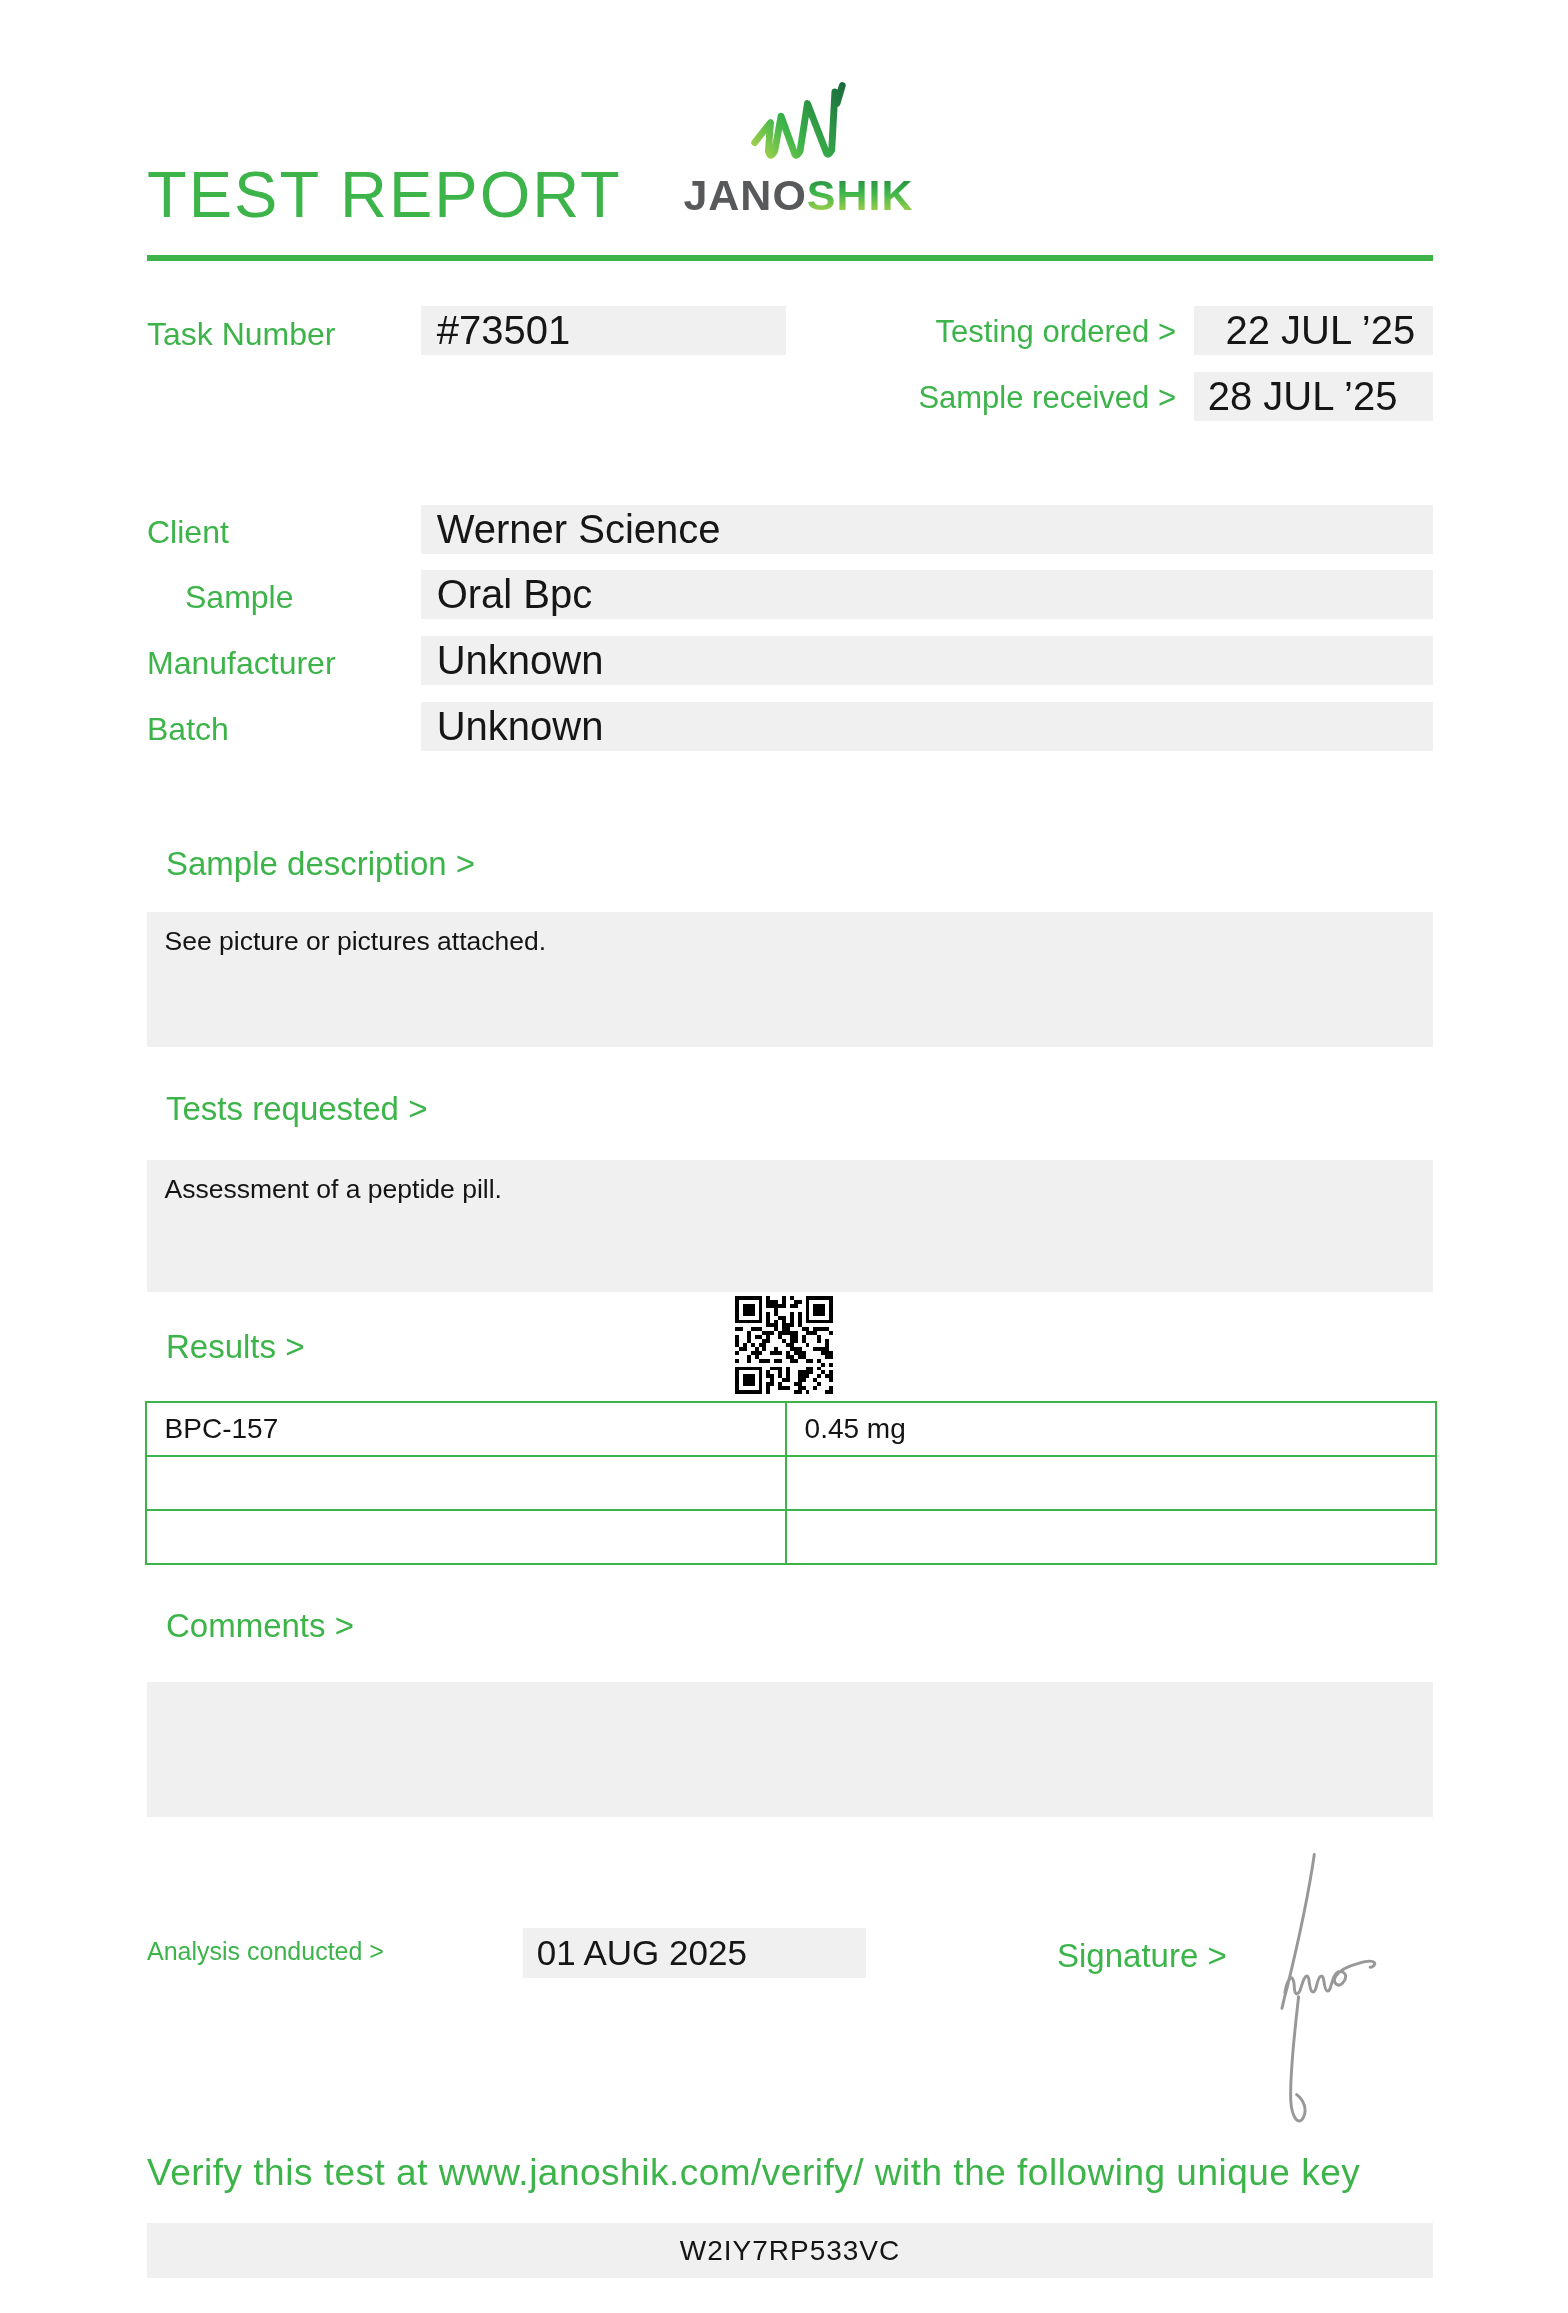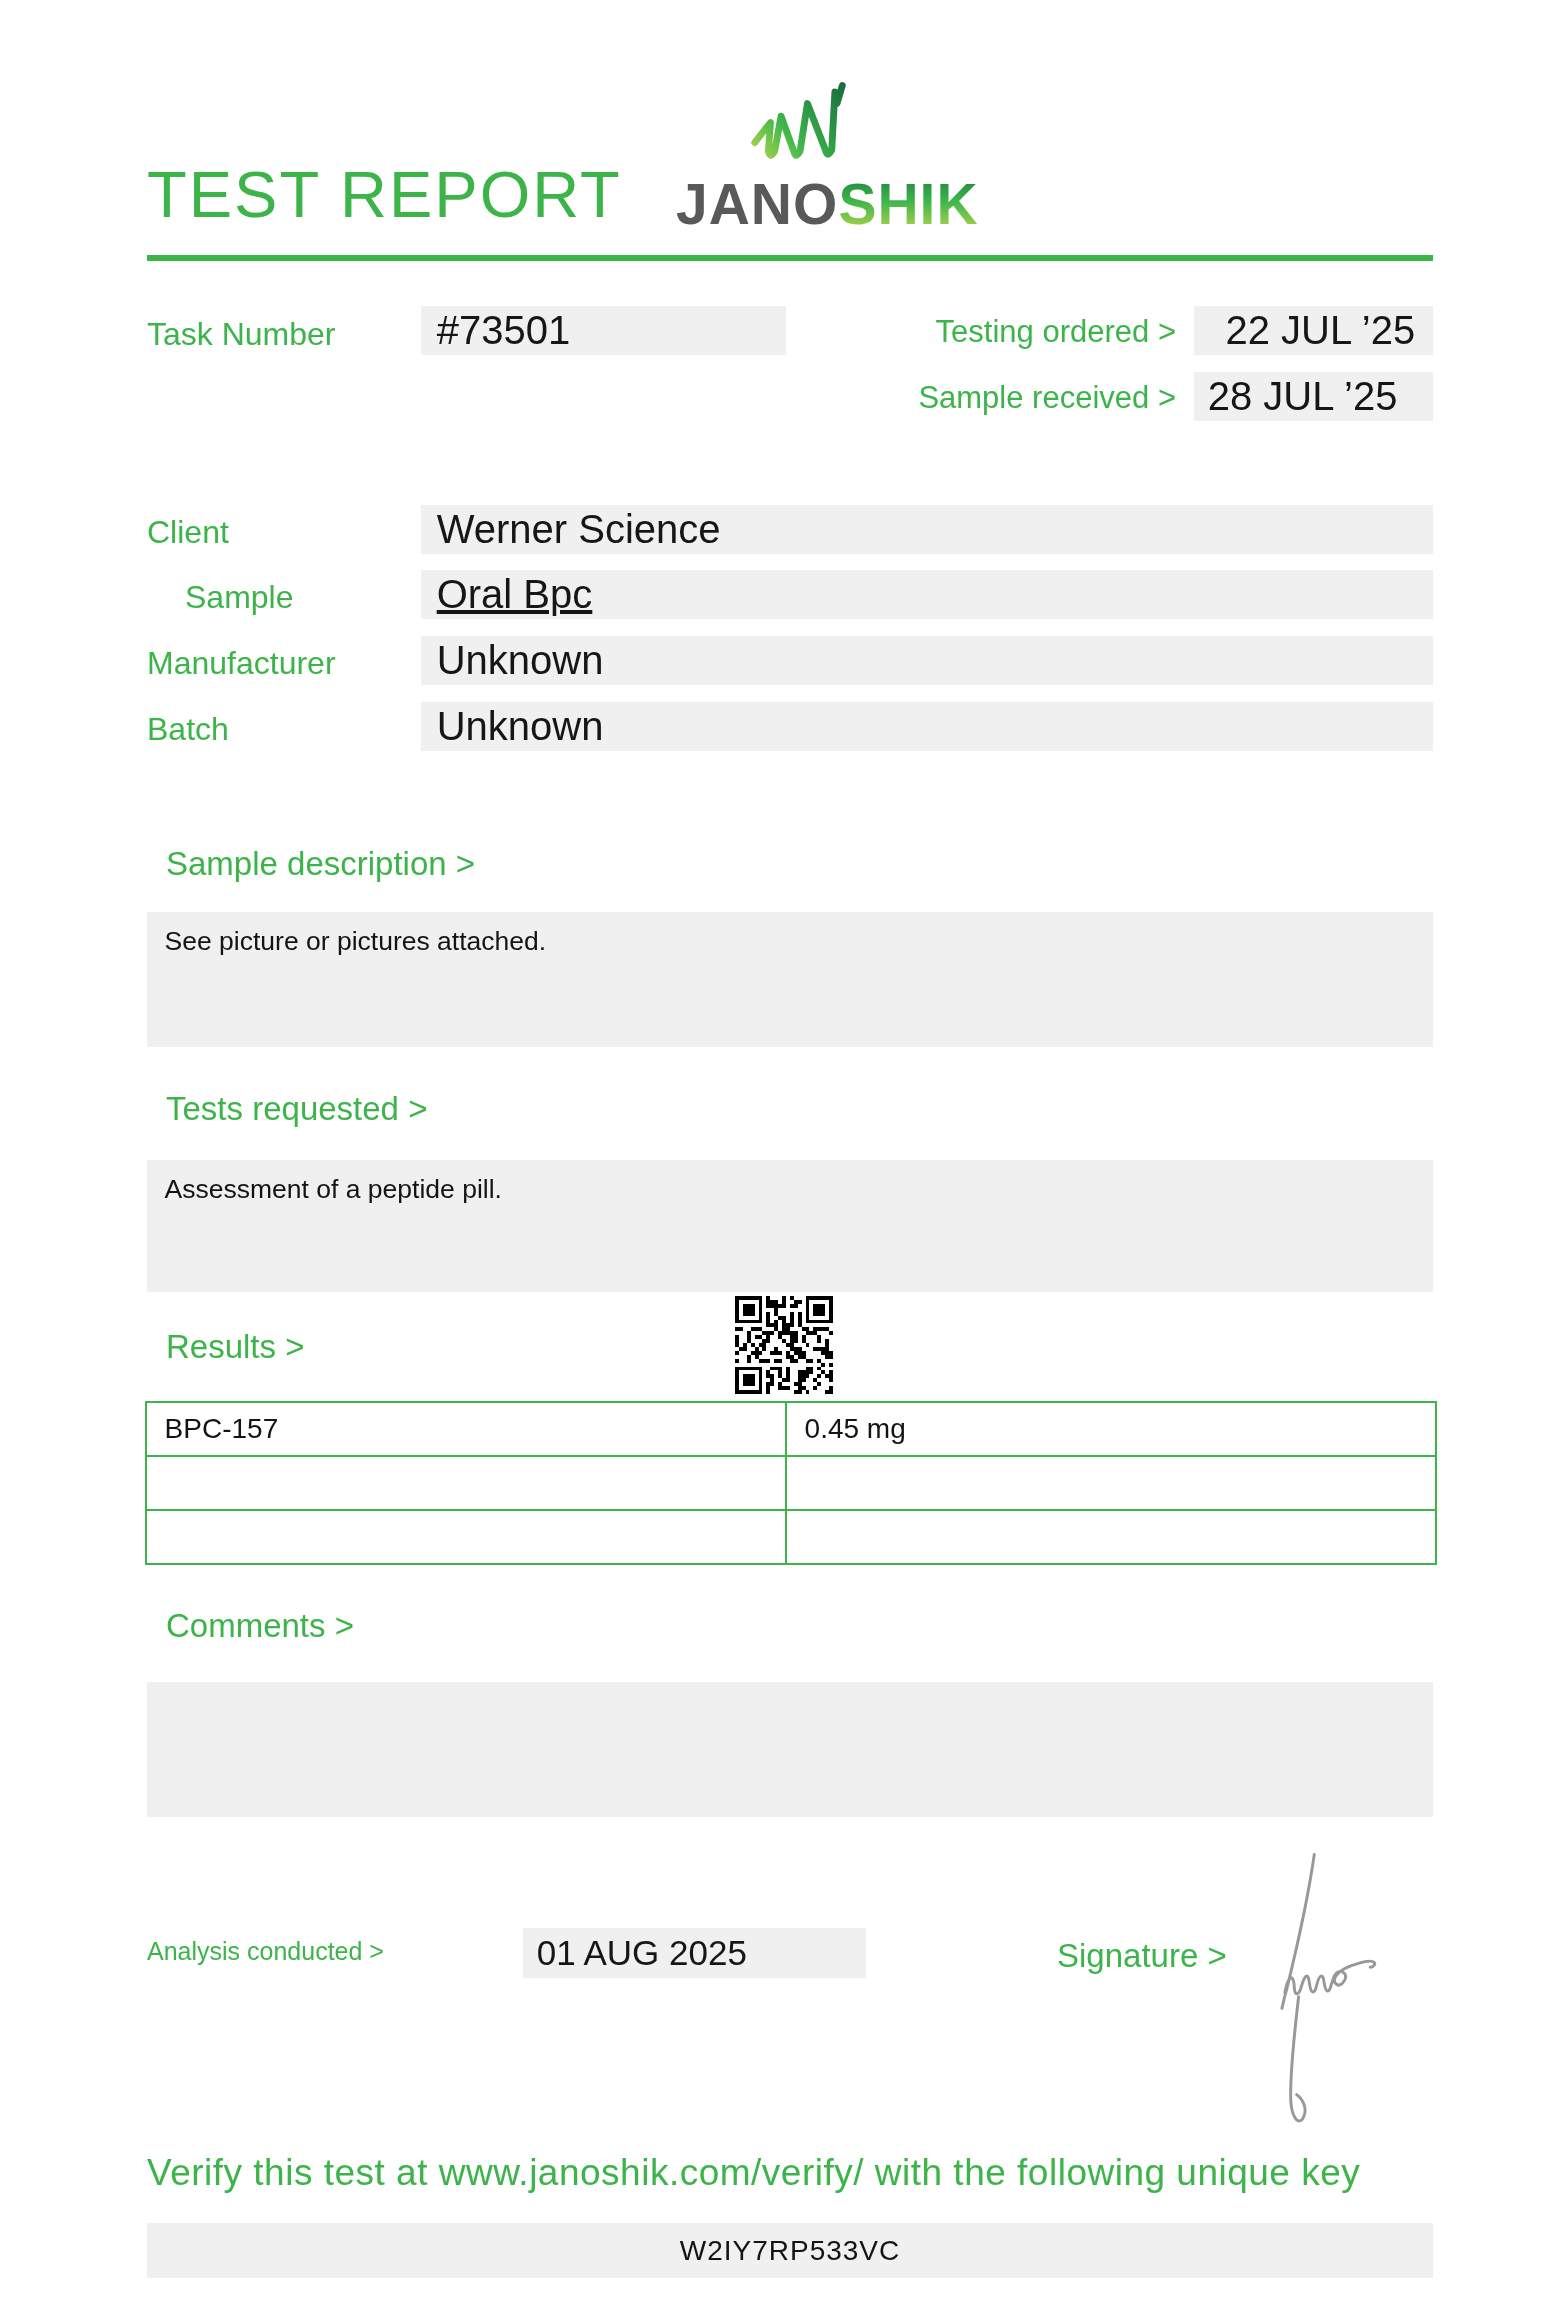--- a/index.html
+++ b/index.html
@@ -18,21 +18,21 @@
   .report-title {
     left: 147px; top: 157px;
     font-size: 65px;
     font-weight: 400;
     letter-spacing: 2px;
     color: #3cb44a;
   }
   .logo-wrap { left: 676px; top: 74px; width: 245px; text-align: center; }
   .logo-icon { display: block; margin: 0 auto; }
   .logo-text {
-    font-size: 57px;
+    font-size: 43px;
     font-weight: 700;
     letter-spacing: 1px;
     margin-top: 2px;
     white-space: nowrap;
     text-align: center;
   }
   .logo-jano { color: #58595b; }
   .logo-shik {
     background: linear-gradient(180deg, #1d7a3e 0%, #3cb54a 45%, #c3d84c 100%);
     -webkit-background-clip: text;
@@ -139,21 +139,21 @@
     <span class="value-text" style="padding-left:13.7px;">28 JUL ’25</span>
   </div>
 
   <div class="abs green-label" style="left:147px; top:514px;">Client</div>
   <div class="abs field" style="left:421px; top:505px; width:1012px; height:49px;">
     <span class="value-text" style="padding-left:15.7px;">Werner Science</span>
   </div>
 
   <div class="abs green-label" style="left:147px; top:579px;margin-left:38px;">Sample</div>
   <div class="abs field" style="left:421px; top:570px; width:1012px; height:49px;">
-    <span class="value-text" style="padding-left:15.7px;text-decoration:underline;">Oral Bpc</span>
+    <span class="value-text" style="padding-left:15.7px;">Oral Bpc</span>
   </div>
 
   <div class="abs green-label" style="left:147px; top:645px;">Manufacturer</div>
   <div class="abs field" style="left:421px; top:636px; width:1012px; height:49px;">
     <span class="value-text" style="padding-left:15.7px;">Unknown</span>
   </div>
 
   <div class="abs green-label" style="left:147px; top:711px;">Batch</div>
   <div class="abs field" style="left:421px; top:702px; width:1012px; height:49px;">
     <span class="value-text" style="padding-left:15.7px;">Unknown</span>

